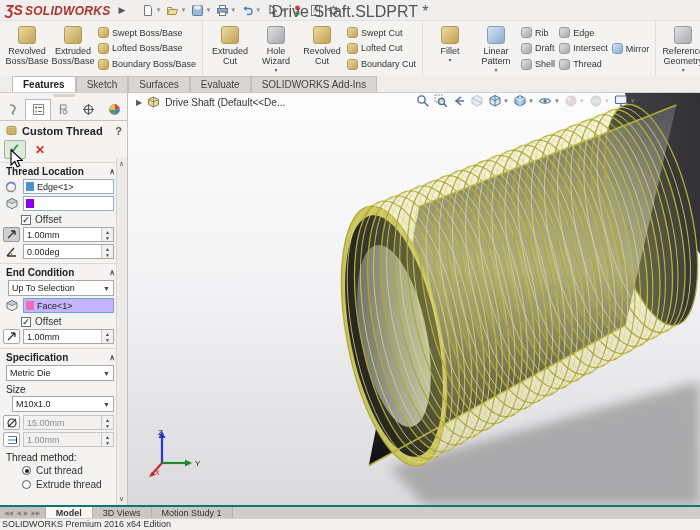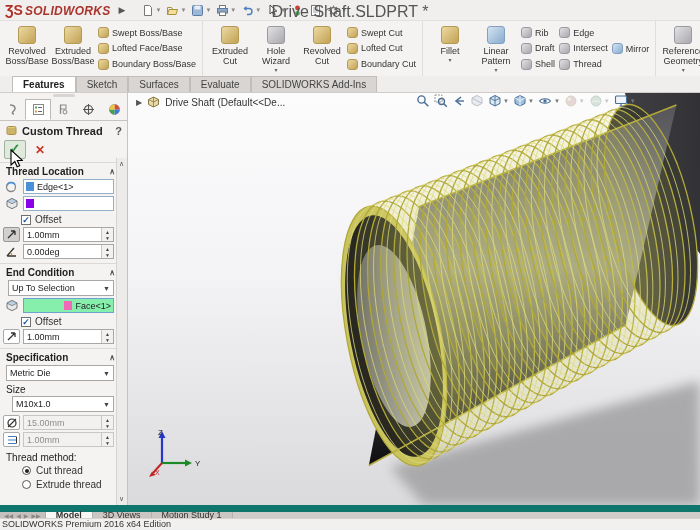--- a/index.html
+++ b/index.html
@@ -3,21 +3,21 @@
 <meta charset="utf-8">
 <style>
   * { margin:0; padding:0; box-sizing:border-box; }
   body { font-family:"Liberation Sans",sans-serif; background:#888; }
   .window { width:700px; height:530px; position:relative; background:#f0eeec; overflow:hidden;
             font-family:"Liberation Sans",sans-serif; color:#333; }
 
   
   .titlebar { height:20px; display:flex; align-items:center; position:relative; background:#f1efee; }
   .logo { margin-left:5px; display:flex; align-items:baseline; gap:2px; }
-  .logo-mark { font-weight:bold; font-size:14px; color:#b03028; }
+  .logo-mark { font-style:italic; font-weight:bold; font-size:14px; color:#b03028; }
   .logo-text { font-weight:bold; font-style:italic; font-size:12px; color:#a8342c; letter-spacing:.3px; }
   .flyout-arrow { font-size:9px; color:#555; margin-left:8px; }
   .qat { display:flex; align-items:center; gap:1px; margin-left:14px; }
   .qat-item { display:flex; align-items:center; padding:1px 2px; }
   .qat svg { display:block; }
   .mini-caret { font-size:6px; color:#888; margin-left:1px; }
   .doc-title { position:absolute; left:50%; transform:translateX(-50%); top:3px; font-size:16px; color:#555; }
 
   
   .ribbon { height:56px; background:#f5f3f1; border-top:1px solid #e3e1df; display:flex; align-items:stretch; overflow:hidden; }
@@ -55,21 +55,21 @@
            color:#2f9144; font-weight:bold; font-size:13px; line-height:16px; text-align:center; }
   .cancelbtn { color:#cc3526; font-weight:bold; font-size:12px; }
   .sec-h { display:flex; align-items:center; font-weight:bold; color:#222; padding:3px 12px 1px 6px; }
   .sec-h .chev { margin-left:auto; font-size:8px; color:#555; }
   .sec-sep { border-top:1px solid #dbd8d5; margin-top:3px; }
   .prow { display:flex; align-items:center; gap:3px; padding:1px 13px 1px 3px; }
   .picon { width:17px; height:15px; display:flex; align-items:center; justify-content:center; flex:none; }
   .picon.btnlike { background:#d2d0ce; border:1px solid #9a9896; border-radius:2px; }
   .picon.boxed { background:#fff; border:1px solid #aaa; border-radius:2px; }
   .selbox { flex:1; height:15px; background:#fff; border:1px solid #94b0c8; display:flex; align-items:center; gap:3px; padding:0 2px; font-size:9px; color:#222; overflow:hidden; }
-  .selbox.hl { background:#86efac; border-color:#6da3cf;justify-content:flex-end; }
+  .selbox.hl { background:#c4b5fd; border-color:#6da3cf; }
   .swatch { width:8px; height:9px; flex:none; }
   .spin { flex:1; height:15px; background:#fff; border:1px solid #a9a7a5; display:flex; align-items:center; font-size:9px; padding-left:3px; color:#222; }
   .spin.dis { background:#f2f1f0; color:#8d8d8d; border-color:#c8c6c4; }
   .spin-arrows { margin-left:auto; width:12px; align-self:stretch; border-left:1px solid #c9c7c5; display:flex; flex-direction:column; align-items:center; justify-content:center; background:#f2f1ef; }
   .spin-arrows span { font-size:5px; line-height:6px; color:#444; }
   .cbrow { display:flex; align-items:center; gap:4px; padding:2px 4px 1px 21px; }
   .cb { width:10px; height:10px; background:#fff; border:1px solid #707070; font-size:9px; line-height:9px; color:#1a56a8; text-align:center; font-weight:bold; }
   .dd { height:16px; margin:1px 13px 1px 8px; background:#fff; border:1px solid #a9a7a5; display:flex; align-items:center; padding:0 3px; font-size:9px; color:#222; }
   .dd .dda { margin-left:auto; font-size:7px; color:#444; }
   .plabel { padding:2px 6px 0; color:#222; }
@@ -86,21 +86,21 @@
   #model-svg { position:absolute; left:0; top:0; }
   .ftree { position:absolute; left:8px; top:3px; display:flex; align-items:center; gap:5px; font-size:10px; color:#333; }
   .ftree .arr { font-size:8px; color:#555; }
   .headsup { position:absolute; left:288px; top:1px; display:flex; align-items:center; gap:4px; }
   .headsup .hitem { display:flex; align-items:center; gap:1px; }
   .headsup .dim { opacity:.4; }
   .hcaret { font-size:6px; color:#777; }
   .triad { position:absolute; left:6px; bottom:18px; }
 
   
-  .doctabs { height:13px; background:#cfccca; display:flex; align-items:stretch; font-size:9px; border-top:7px solid #0f766e; }
+  .doctabs { height:13px; background:#cfccca; display:flex; align-items:stretch; font-size:9px; border-top:2px solid #0f766e; }
   .tabnav { display:flex; align-items:center; gap:1px; padding:0 3px; background:#c4c1be; border-right:1px solid #b0adaa; }
   .tabnav span { font-size:6px; color:#8a8886; padding:0 1px; }
   .dtab { display:flex; align-items:center; padding:0 10px; background:#c9c6c3; border-right:1px solid #b4b1ae; color:#333; }
   .dtab.active { background:#f8f7f6; font-weight:bold; }
 
   
   .statusbar { height:12px; background:#f2f0ef; border-top:1px solid #d6d4d2; display:flex; justify-content:space-between; font-size:9px; line-height:11px; color:#333; padding:0 2px;flex-direction:column; }
 </style>
 </head>
 <body>
@@ -188,21 +188,21 @@
         <span class="ric"></span>
         <span>Extruded Boss/Base</span>
       </div>
       <div class="stackcol">
         <div class="smallbtn">
             <span class="ric"></span>
             <span>Swept Boss/Base</span>
           </div>
         <div class="smallbtn">
             <span class="ric"></span>
-            <span>Lofted Face/Base</span>
+            <span>Lofted Boss/Base</span>
           </div>
         <div class="smallbtn">
             <span class="ric"></span>
             <span>Boundary Boss/Base</span>
           </div>
       </div>
     </div>
     <div class="rgroup">
       <div class="bigbtn">
         <span class="ric"></span>

